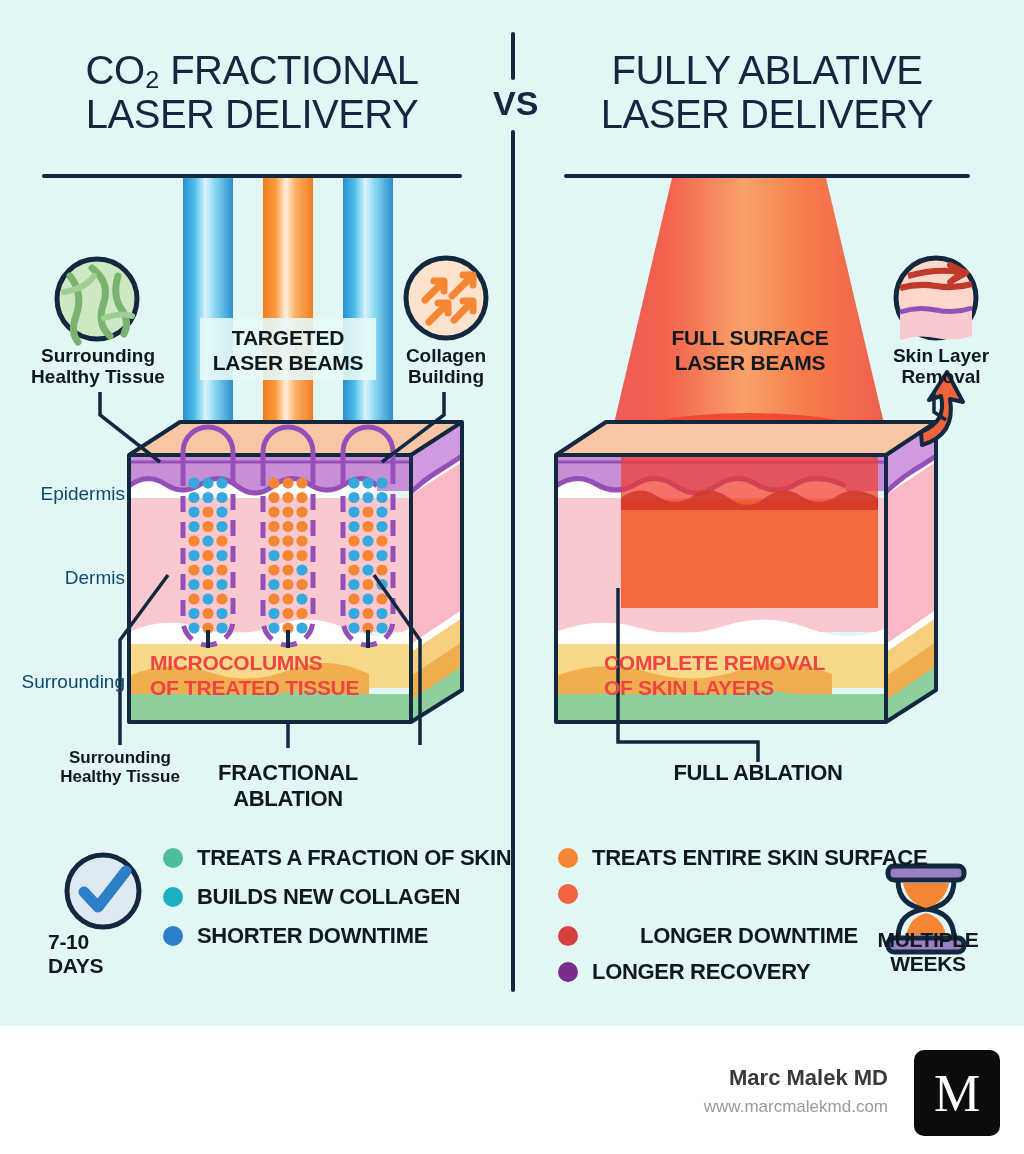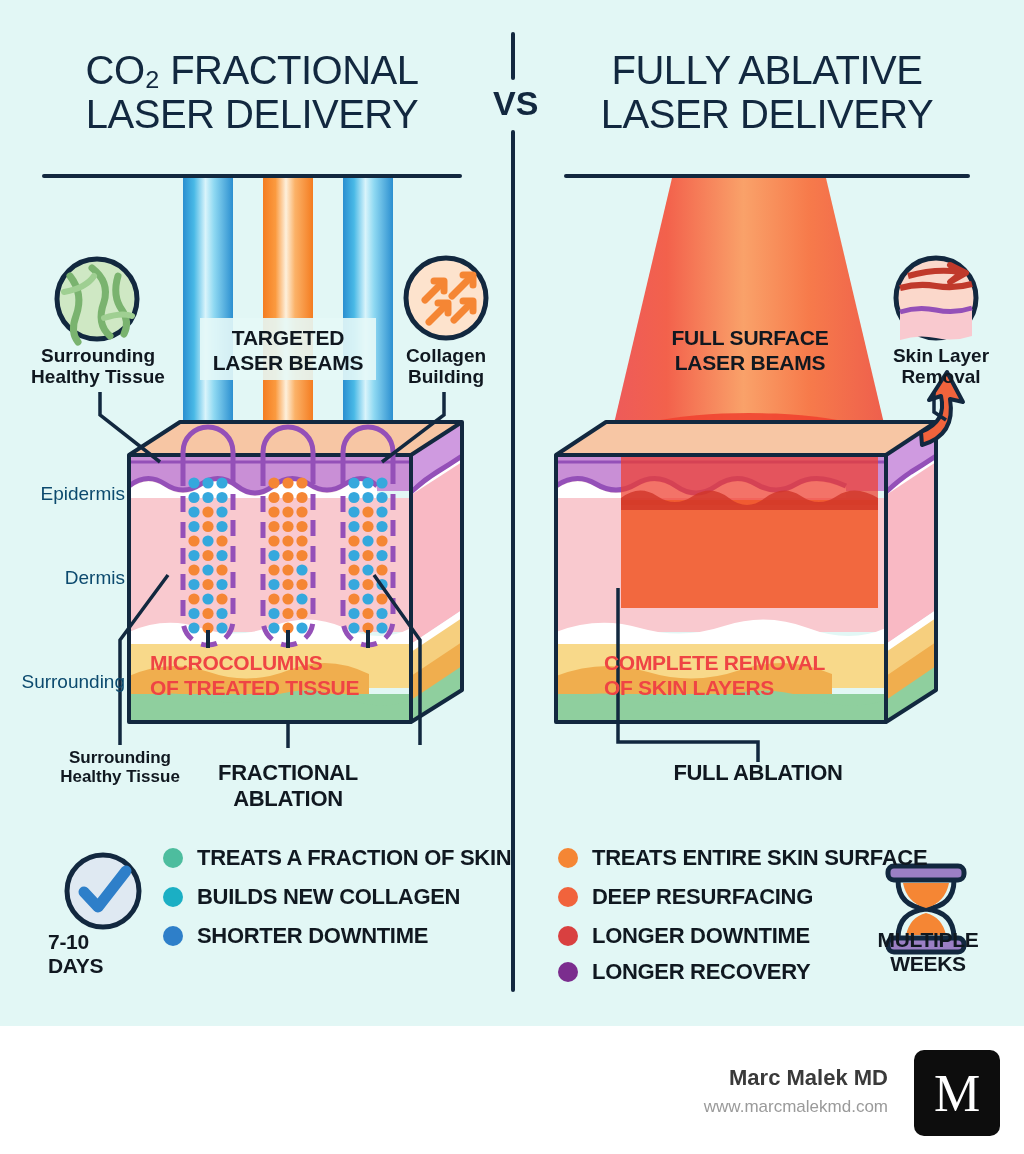--- a/index.html
+++ b/index.html
@@ -471,23 +471,22 @@
   <div class="botcap" style="left:640px;top:760px;width:236px;">
     <div>FULL ABLATION</div>
   </div>
 
   <div class="bullet-row" style="left:558px;top:845px;">
     <span class="dot" style="background: rgb(245, 134, 52);"></span>
     <span class="bullet-txt">TREATS ENTIRE SKIN SURFACE</span>
   </div>
   <div class="bullet-row" style="left:558px;top:884px;">
     <span class="dot" style="background: rgb(241, 99, 60);"></span>
-    <span class="bullet-txt">DEEP RESURFACING</span>
-  </div>
-  <div class="bullet-row" style="left:558px;top:923px;">
+  </div>
+  <div class="bullet-row" style="left:558px;top:923px;gap:48px;">
     <span class="dot" style="background: rgb(217, 64, 64);"></span>
     <span class="bullet-txt">LONGER DOWNTIME</span>
   </div>
   <div class="bullet-row" style="left:558px;top:959px;">
     <span class="dot" style="background: rgb(123, 45, 142);"></span>
     <span class="bullet-txt">LONGER RECOVERY</span>
   </div>
 
   <div class="iconcap" style="left:866px;top:928px;width:124px;">
     <div>MULTIPLE</div>

